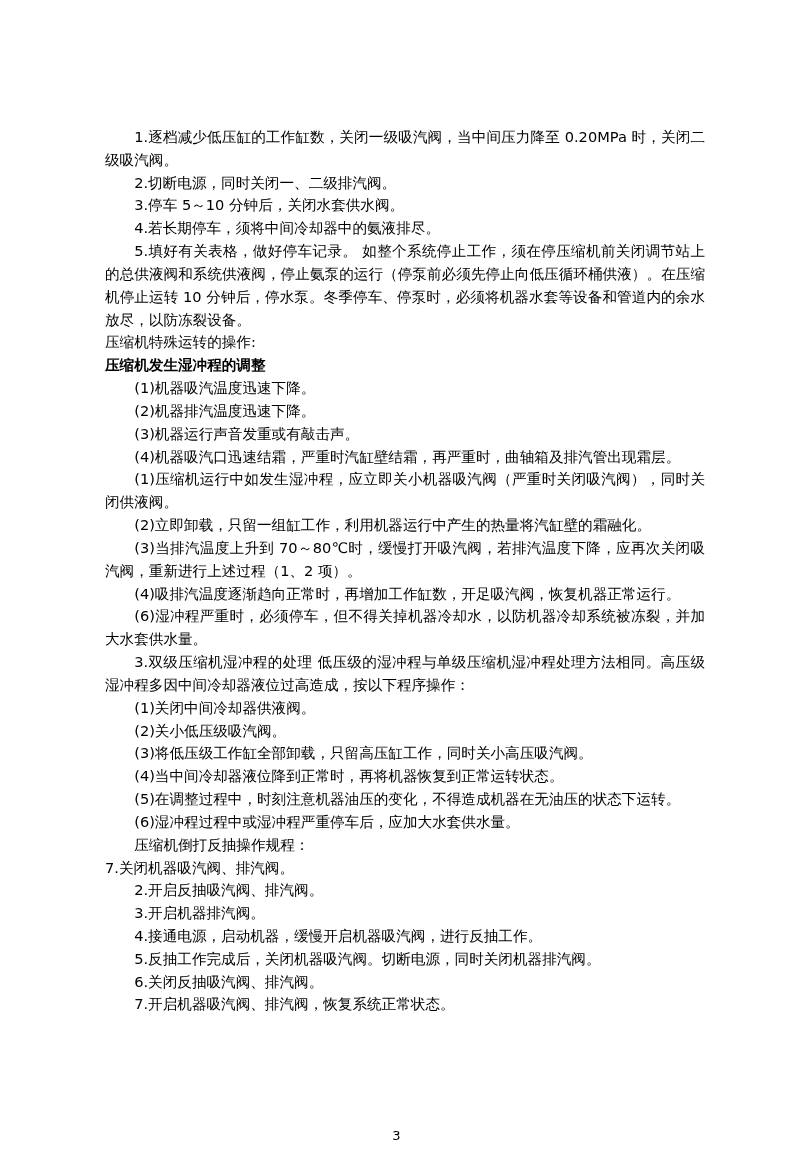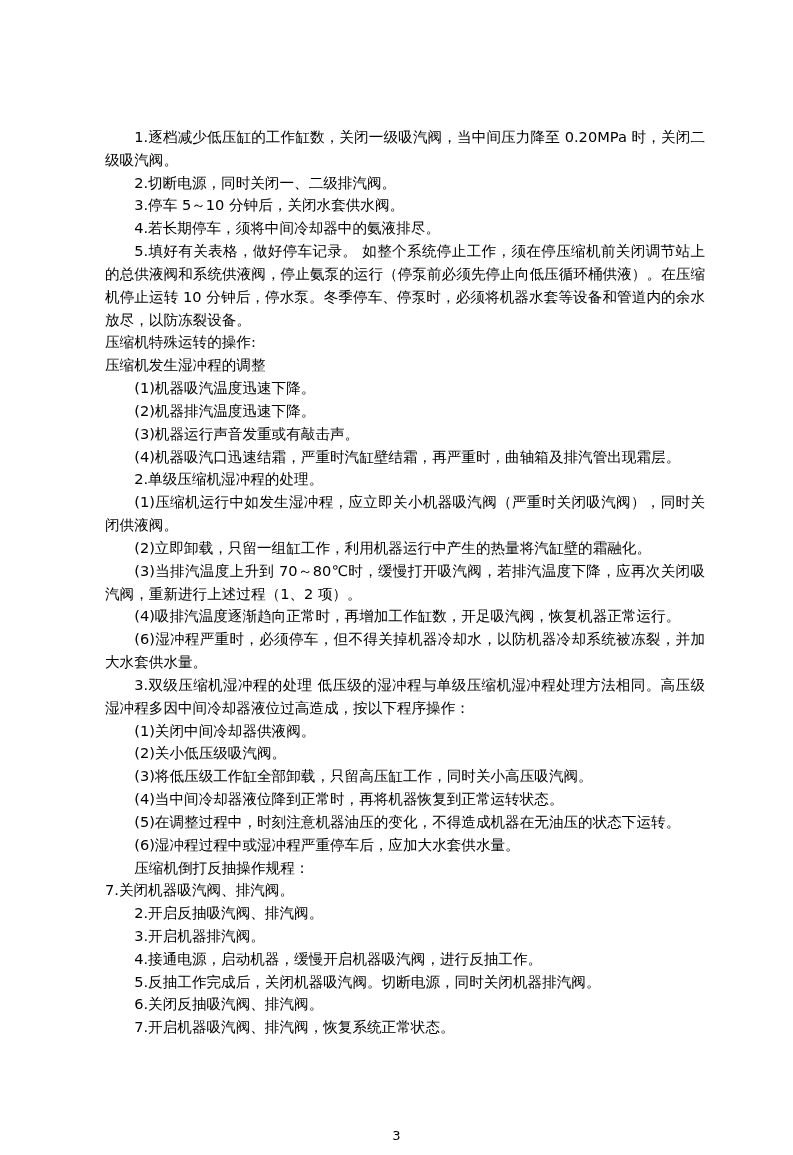--- a/index.html
+++ b/index.html
@@ -28,20 +28,21 @@
   }
   p {
     margin: 0;
     padding: 0;
   }
   .indent {
     text-indent: 2em;
   }
   .noindent {
     text-indent: 0;
+    font-weight: bold;
   }
   .heading {
     font-weight: normal;
     text-indent: 0;
   }
   .page-number {
     position: absolute;
     left: 0;
     right: 0;
     top: 1128px;
@@ -59,21 +60,20 @@
     <p class="indent">2.切断电源，同时关闭一、二级排汽阀。</p>
     <p class="indent">3.停车 5～10 分钟后，关闭水套供水阀。</p>
     <p class="indent">4.若长期停车，须将中间冷却器中的氨液排尽。</p>
     <p class="indent">5.填好有关表格，做好停车记录。 如整个系统停止工作，须在停压缩机前关闭调节站上的总供液阀和系统供液阀，停止氨泵的运行（停泵前必须先停止向低压循环桶供液）。在压缩机停止运转 10 分钟后，停水泵。冬季停车、停泵时，必须将机器水套等设备和管道内的余水放尽，以防冻裂设备。</p>
     <p class="heading">压缩机特殊运转的操作:</p>
     <p class="noindent">压缩机发生湿冲程的调整</p>
     <p class="indent">(1)机器吸汽温度迅速下降。</p>
     <p class="indent">(2)机器排汽温度迅速下降。</p>
     <p class="indent">(3)机器运行声音发重或有敲击声。</p>
     <p class="indent">(4)机器吸汽口迅速结霜，严重时汽缸壁结霜，再严重时，曲轴箱及排汽管出现霜层。</p>
-    <p class="indent">2.单级压缩机湿冲程的处理。</p>
     <p class="indent">(1)压缩机运行中如发生湿冲程，应立即关小机器吸汽阀（严重时关闭吸汽阀），同时关闭供液阀。</p>
     <p class="indent">(2)立即卸载，只留一组缸工作，利用机器运行中产生的热量将汽缸壁的霜融化。</p>
     <p class="indent">(3)当排汽温度上升到 70～80℃时，缓慢打开吸汽阀，若排汽温度下降，应再次关闭吸汽阀，重新进行上述过程（1、2 项）。</p>
     <p class="indent">(4)吸排汽温度逐渐趋向正常时，再增加工作缸数，开足吸汽阀，恢复机器正常运行。</p>
     <p class="indent">(6)湿冲程严重时，必须停车，但不得关掉机器冷却水，以防机器冷却系统被冻裂，并加大水套供水量。</p>
     <p class="indent">3.双级压缩机湿冲程的处理 低压级的湿冲程与单级压缩机湿冲程处理方法相同。高压级湿冲程多因中间冷却器液位过高造成，按以下程序操作：</p>
     <p class="indent">(1)关闭中间冷却器供液阀。</p>
     <p class="indent">(2)关小低压级吸汽阀。</p>
     <p class="indent">(3)将低压级工作缸全部卸载，只留高压缸工作，同时关小高压吸汽阀。</p>
     <p class="indent">(4)当中间冷却器液位降到正常时，再将机器恢复到正常运转状态。</p>

